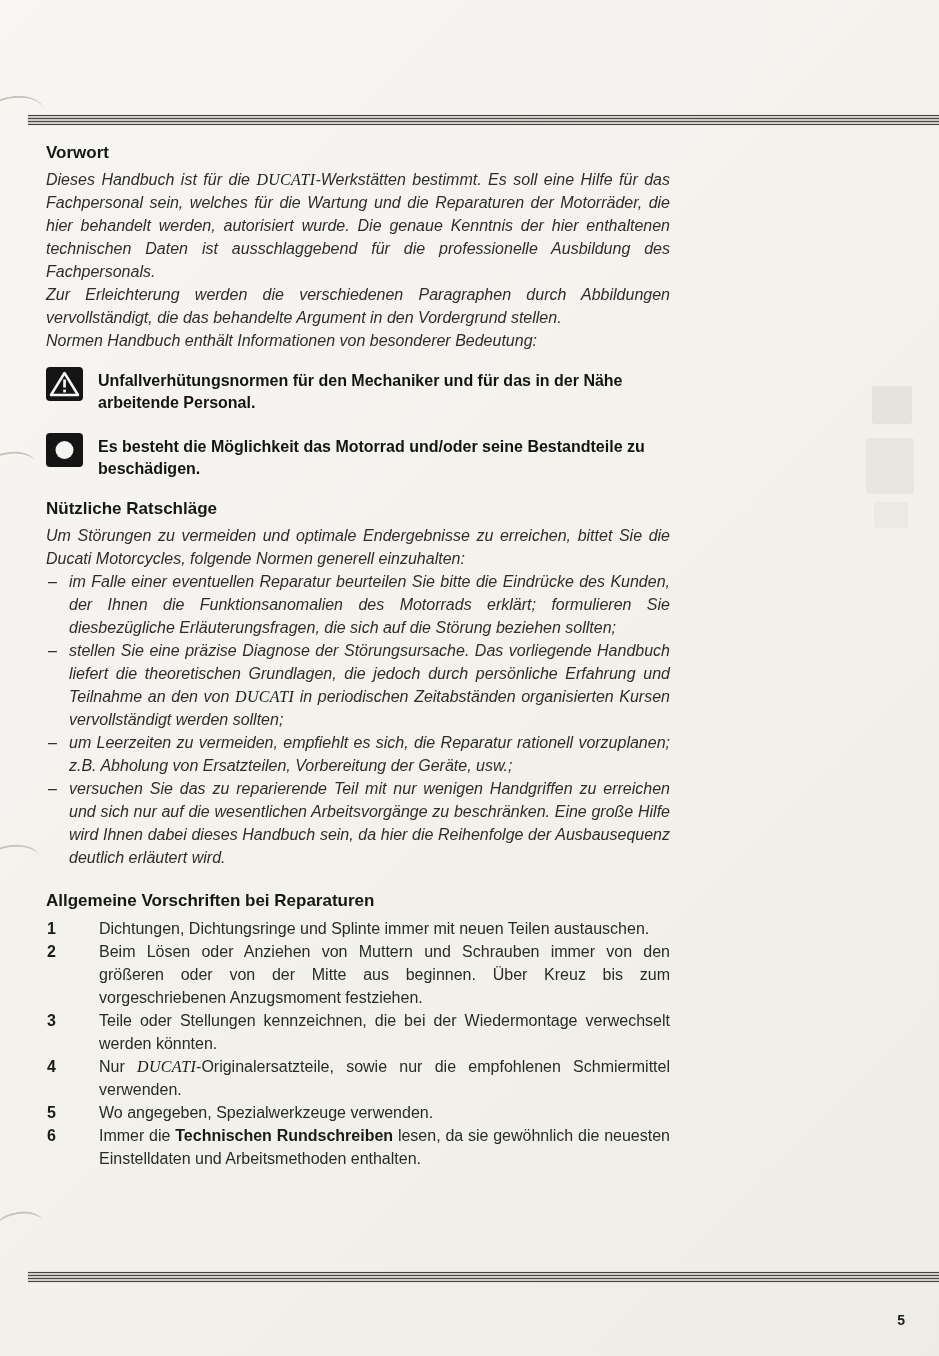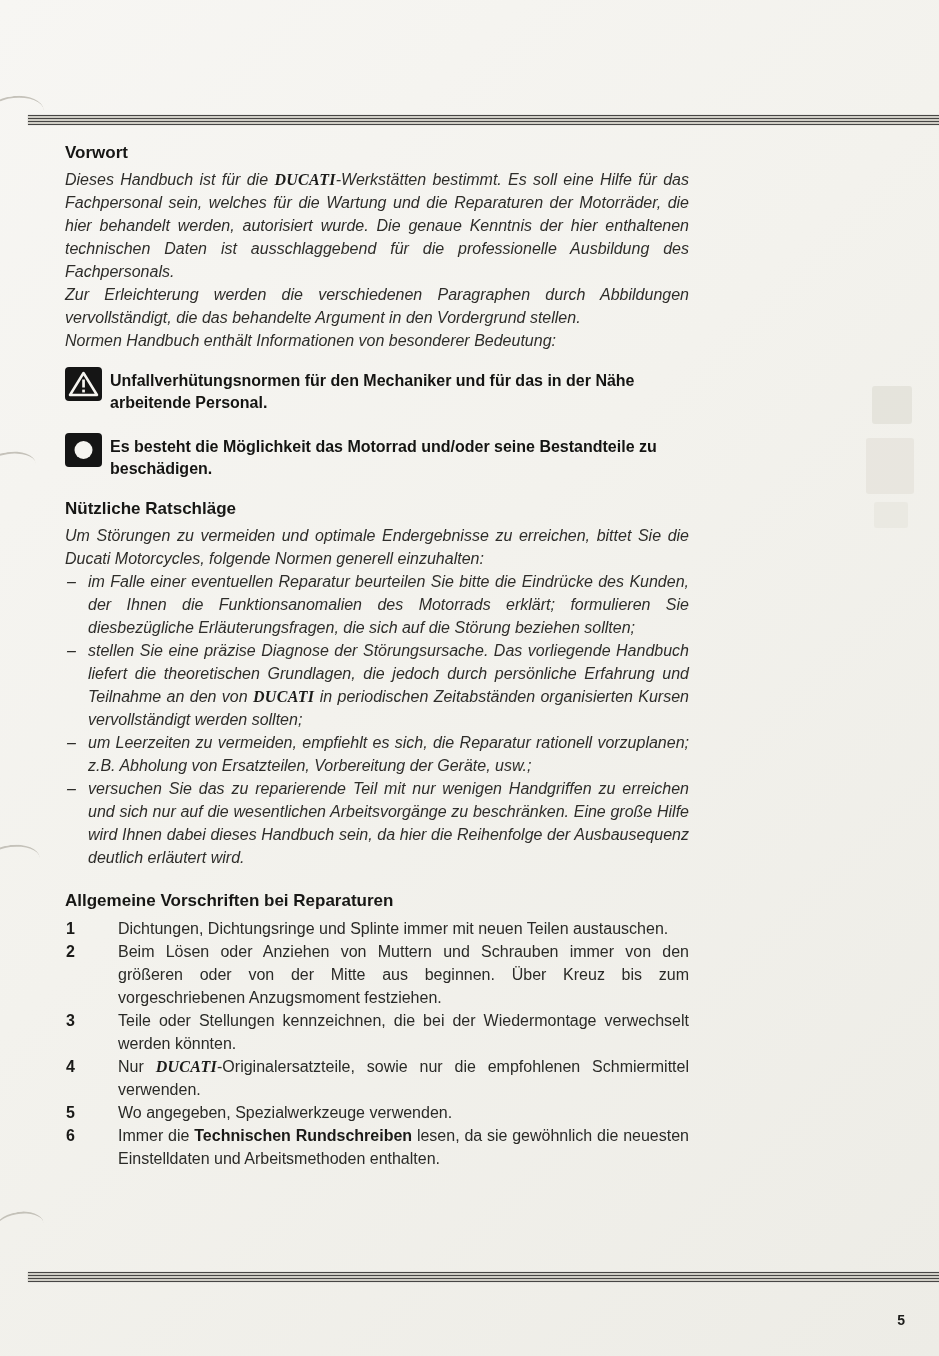--- a/index.html
+++ b/index.html
@@ -28,38 +28,38 @@
   .m1 { left:-14px; top:96px;  width:58px; height:34px; transform:rotate(-6deg); }
   .m2 { left:-18px; top:452px; width:54px; height:30px; transform:rotate(-8deg); }
   .m3 { left:-16px; top:845px; width:56px; height:32px; transform:rotate(-7deg); }
   .m4 { left:-6px;  top:1212px;width:50px; height:30px; transform:rotate(-10deg); }
   
   .ghost { position:absolute; border-radius:3px; }
   .g1 { left:872px; top:386px; width:40px; height:38px; background:rgba(219,216,207,.55); }
   .g2 { left:866px; top:438px; width:48px; height:56px; background:rgba(223,220,212,.5); }
   .g3 { left:874px; top:502px; width:34px; height:26px; background:rgba(226,223,215,.45); }
 
-  .content { position:absolute; left:65px; top:143px; width:624px; }
+  .content { position:absolute; left:46px; top:143px; width:624px; }
 
   .sec-title {
     font-size:17px; line-height:20px; font-weight:700; color:#17171 5;
     color:#171715; margin:0 0 5px;
   }
   p.body, .dtext {
     font-style:italic; font-size:16px; line-height:23px;
     color:#2e2d2a; text-align:justify; margin:0;
   }
   .run-ducati {
-    font-family:"Liberation Serif", serif; font-weight:700; font-style:italic;
+    font-family:"Liberation Serif", serif; font-weight:400; font-style:italic;
     letter-spacing:.3px; color:#1c1c1a;
   }
   .run-bold { font-weight:700; font-style:normal; color:#1a1a18; }
 
   .notices { margin-top:15px; }
-  .notice { display:flex; gap:8px; align-items:flex-start; margin-bottom:19px; }
+  .notice { display:flex; gap:15px; align-items:flex-start; margin-bottom:19px; }
   .notice-icon { flex:0 0 auto; line-height:0; }
   .notice-text {
     font-weight:700; font-size:16px; line-height:22px; color:#141412; padding-top:3px;
   }
   .notice.eye { align-items:center; margin-bottom:0; }
   .notice.eye .notice-text { padding-top:0; }
 
   .advice-title { margin-top:14px; }
   .ditem { position:relative; padding-left:23px; }
   .dash { position:absolute; left:2px; top:0; font-style:italic; font-size:16px; line-height:23px; color:#2e2d2a; }

